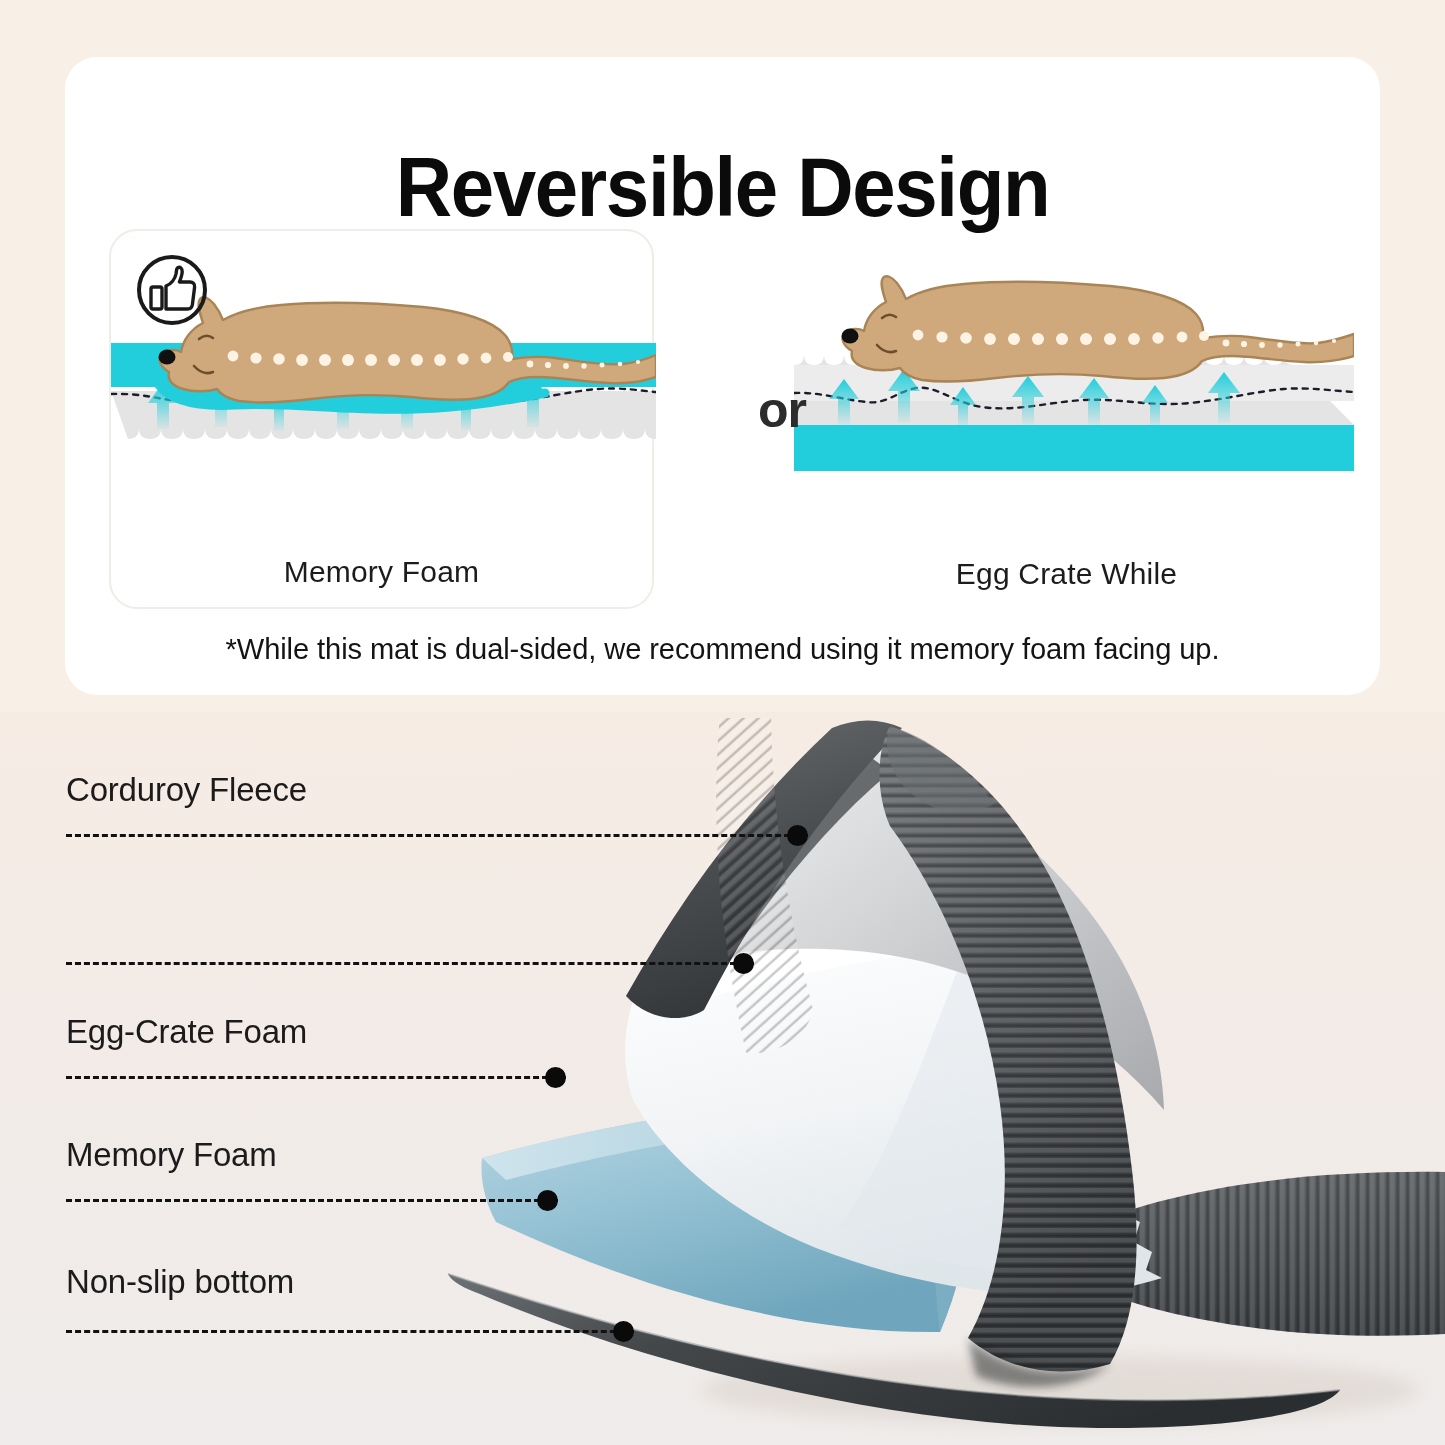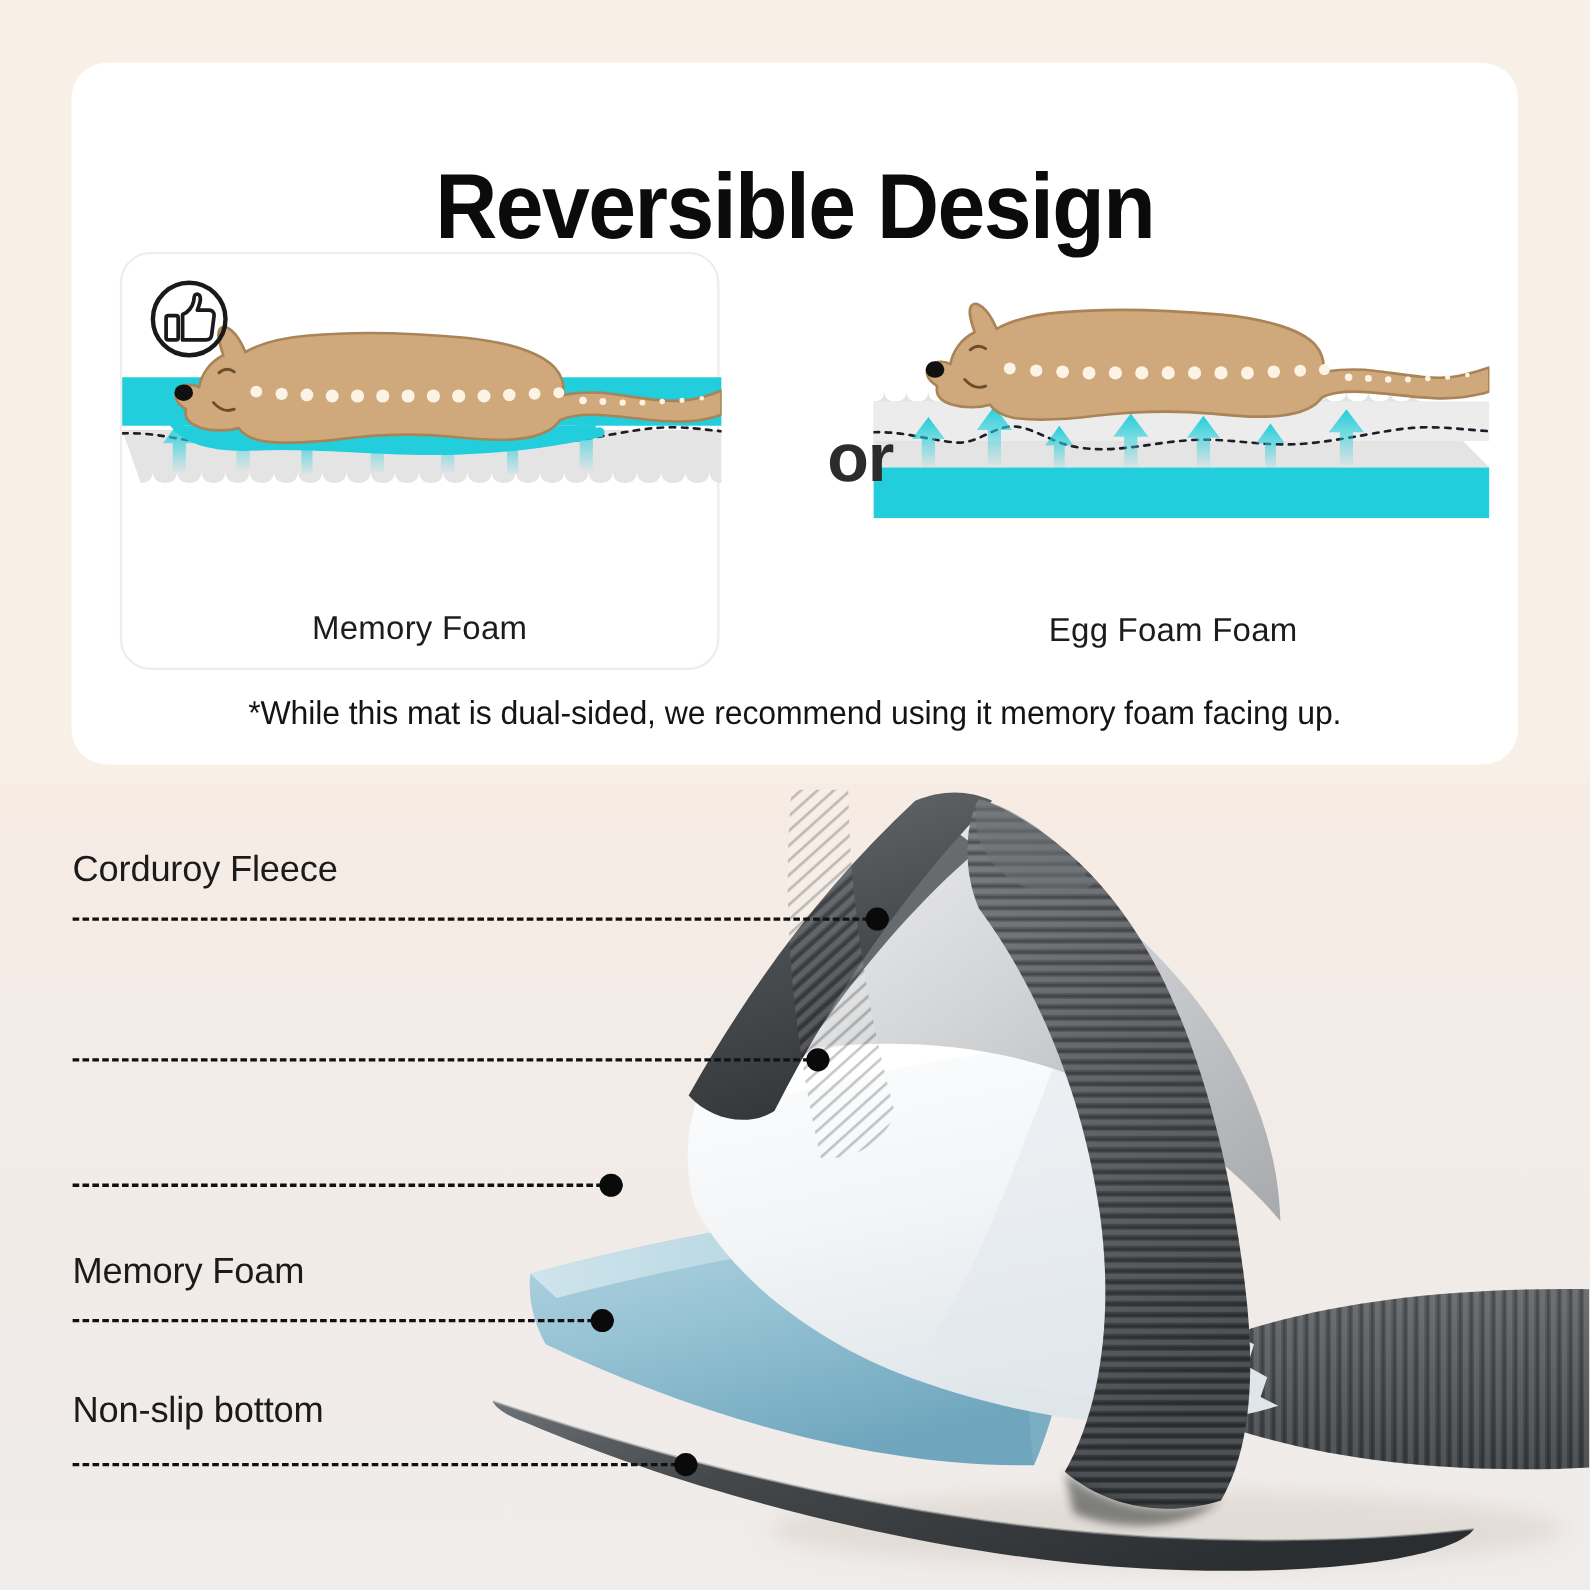--- a/index.html
+++ b/index.html
@@ -45,21 +45,21 @@
   .panel.left{left:0;background:#fff;border:2px solid #f1ece6;border-radius:28px;box-sizing:border-box;}
   .panel.right{left:685px;}
 
   .panel-caption{
     position:absolute;left:0;bottom:18px;width:100%;text-align:center;
     font-size:30px;color:#1c1c1c;letter-spacing:.2px;
   }
 
   .or-word{
     position:absolute;left:613px;top:152px;width:120px;text-align:center;
-    font-size:62px;font-weight:bold;color:#2c2c2c;letter-spacing:-1px;
+    font-size:50px;font-weight:bold;color:#2c2c2c;letter-spacing:-1px;
   }
 
   
   .scene{position:absolute;left:0;top:0;width:545px;height:300px;}
   .scene.right{width:560px;}
   .scene svg{display:block;}
 
   
   .thumb-badge{position:absolute;left:24px;top:22px;width:74px;height:74px;}
 
@@ -312,21 +312,21 @@
                     <circle cx="486" cy="116" r="2.7"></circle>
                   <circle cx="504" cy="115" r="2.5"></circle>
                     <circle cx="522" cy="114" r="2.3"></circle>
                   <circle cx="540" cy="112" r="2.1"></circle>
                 </g>
               </g>
             </g>
           </svg>
         </div>
 
-        <div class="panel-caption">Egg Foam Foam</div>
+        <div class="panel-caption">Egg Crate While</div>
       </div>
 
       <div class="or-word">or</div>
     </div>
 
     <div class="disclaimer">*While this mat is dual-sided, we recommend using it memory foam facing up.</div>
   </div>
 
   <div class="product">
     <svg width="1025" height="727" viewBox="0 0 1025 727">
@@ -456,20 +456,23 @@
         <div class="dot" style="left:721px"></div>
     </div>
 
     <div class="lbl" style="top:158px">
     </div>
     <div class="leader" style="left:66px;top:250px;width:688px">
       <div class="dashline"></div>
         <div class="dot" style="left:667px"></div>
     </div>
 
+    <div class="lbl" style="top:300px">
+      <div class="t">Egg-Crate Foam</div>
+    </div>
     <div class="leader" style="left:66px;top:364px;width:500px">
       <div class="dashline"></div>
         <div class="dot" style="left:479px"></div>
     </div>
 
     <div class="lbl" style="top:423px">
       <div class="t">Memory Foam</div>
     </div>
     <div class="leader" style="left:66px;top:487px;width:492px">
       <div class="dashline"></div>

